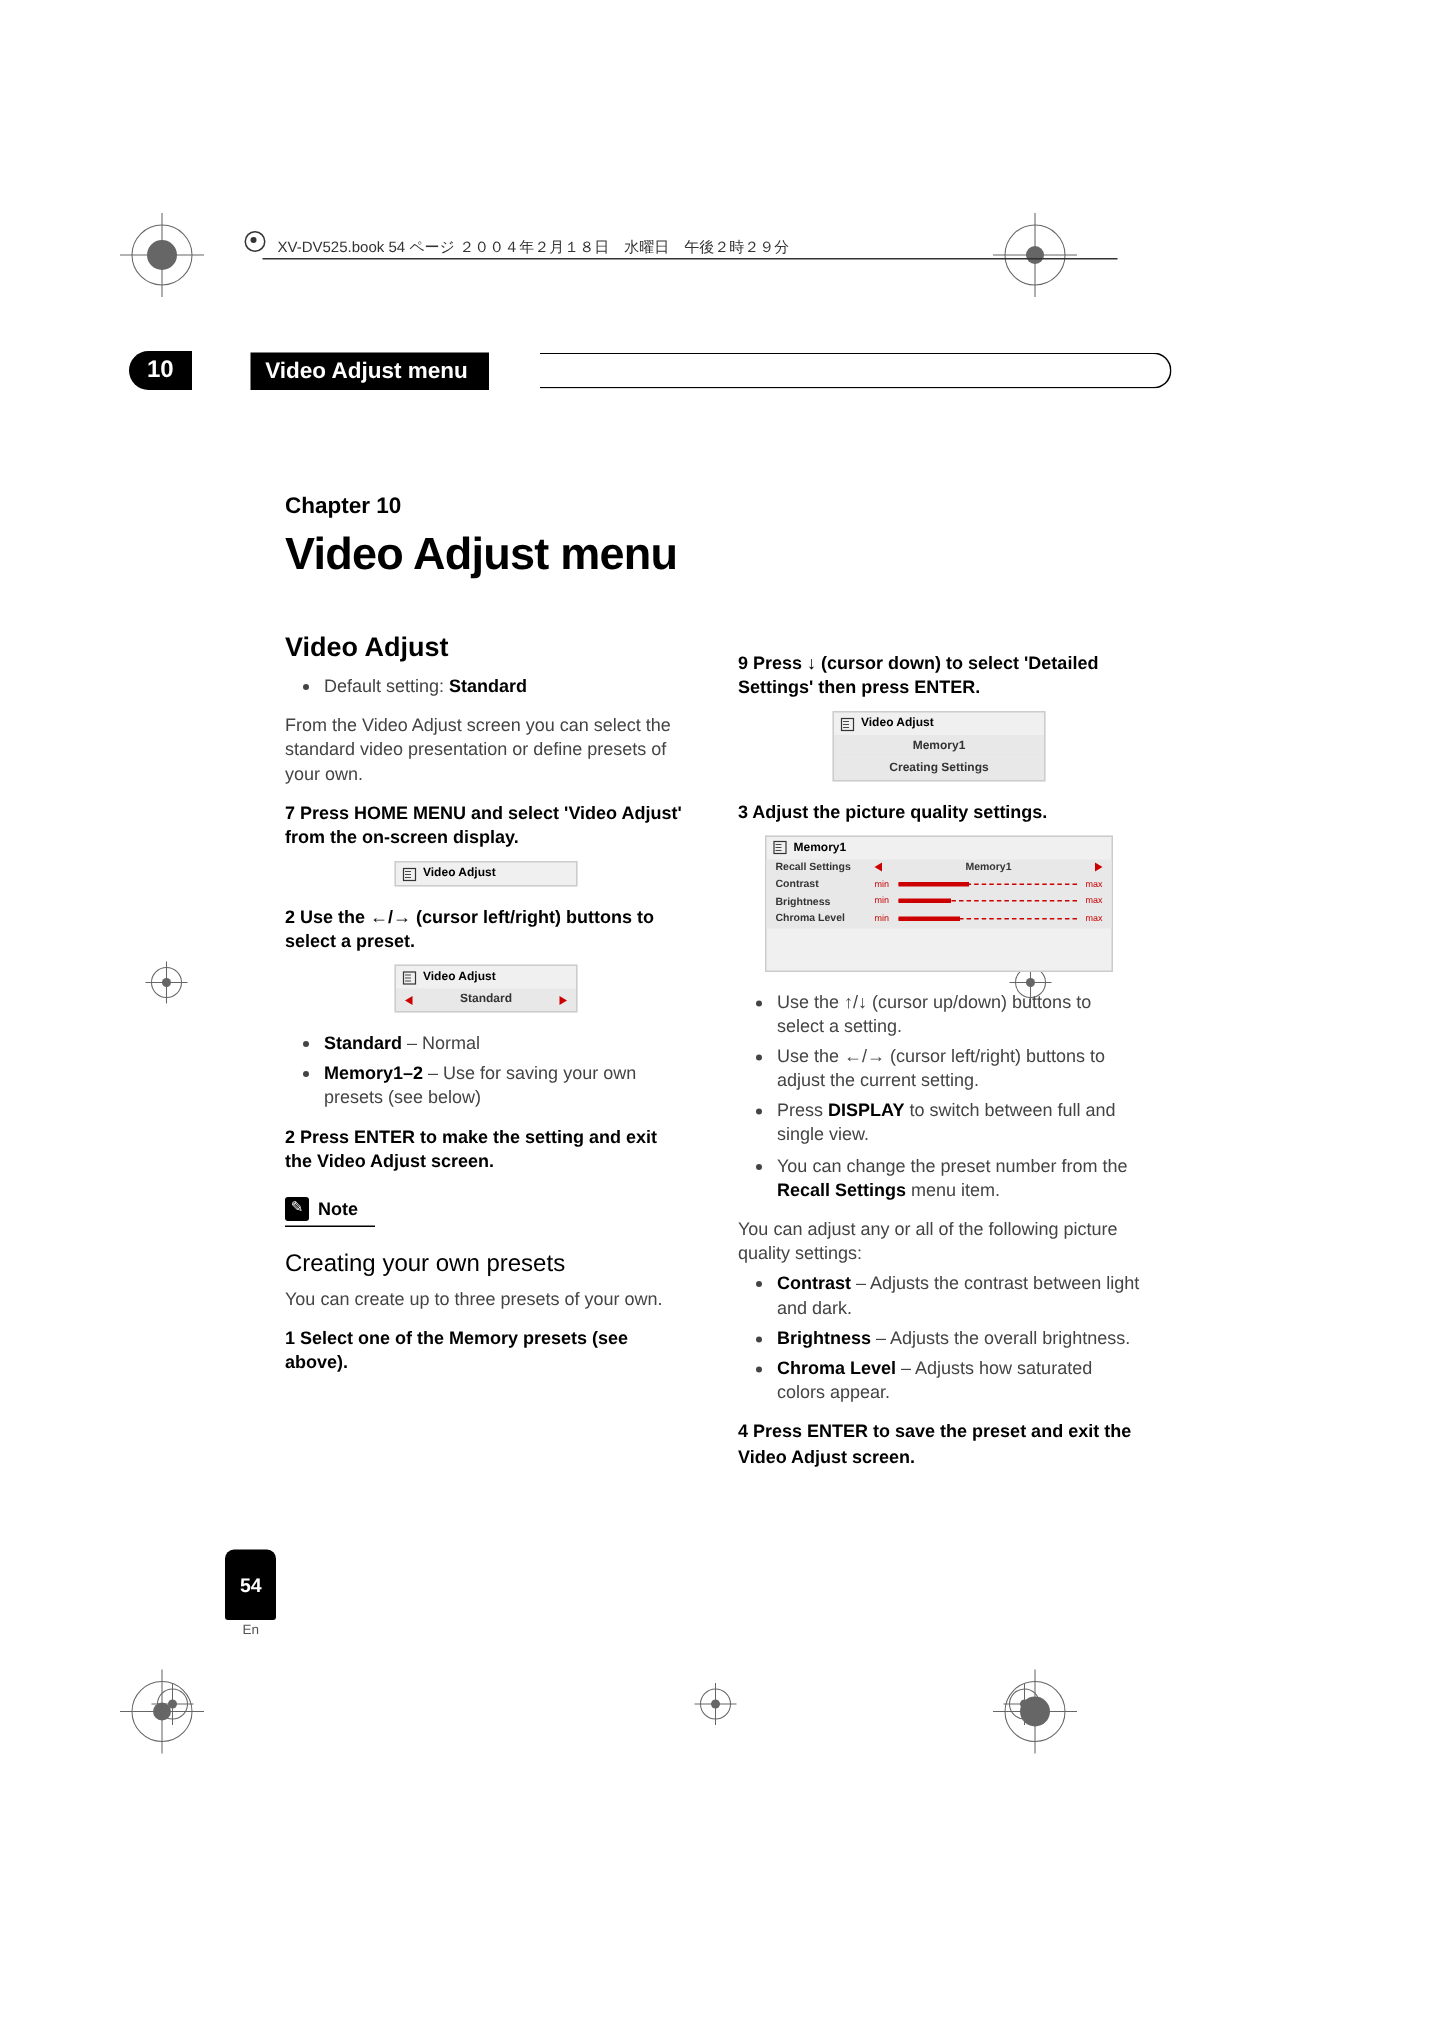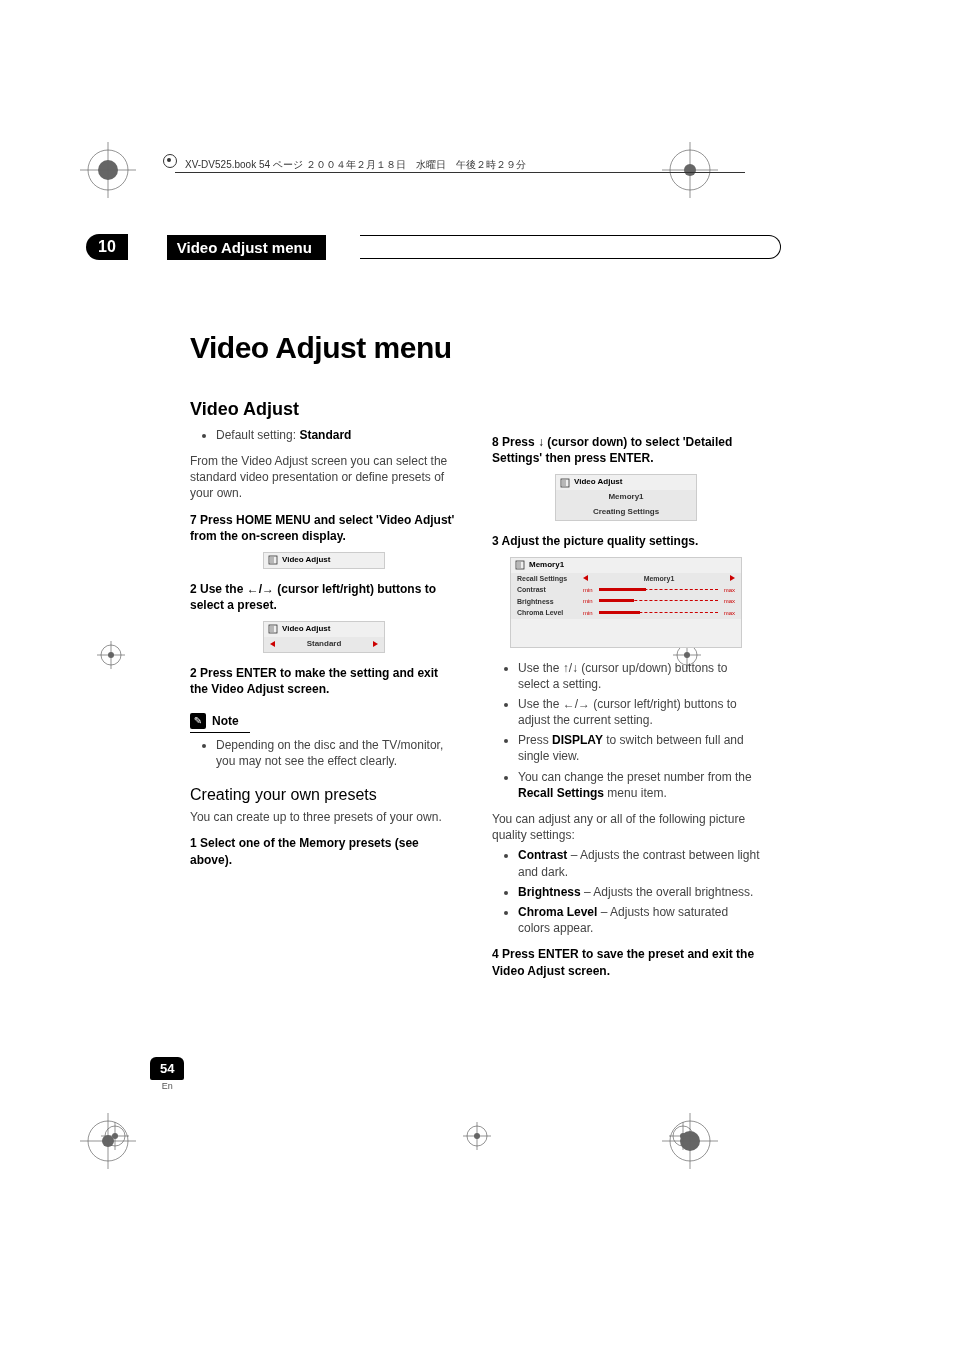--- a/index.html
+++ b/index.html
@@ -194,21 +194,21 @@
   }
   .arrow-l { border-right:5px solid #c00; }
   .arrow-r { border-left:5px solid #c00; }
   .page-num {
     position: absolute;
     bottom: 260px;
     left: 150px;
     text-align: center;
   }
   .page-num .bubble {
-    background:#000; color:#fff; font-weight:bold; padding:4px 10px; border-radius:6px 6px 2px 2px; font-size:13px;
+    background:#000; color:#fff; font-weight:bold; padding:16px 10px; border-radius:6px 6px 2px 2px; font-size:13px;
   }
   .page-num .lang { font-size:9px; color:#555; margin-top:1px;}
   .b { font-weight:bold; color:#000; }
   .doc-icon { width:10px; height:10px; }
 </style>
 </head>
 <body>
 
 <div class="page">
 
@@ -262,20 +262,21 @@
 
   <div class="section-tab">
     <div class="num">10</div>
     <div class="lbl">Video Adjust menu</div>
     <div class="trail"></div>
   </div>
 
   <div class="content">
 
     <div class="col">
+      <h2 class="chapter-lbl">Chapter 10</h2>
       <h1 class="chapter-title">Video Adjust menu</h1>
 
       <h2 class="sect">Video Adjust</h2>
       <ul>
         <li>
           <span>Default setting: </span><span class="b">Standard</span>
         </li>
       </ul>
       <div>From the Video Adjust screen you can select the standard video presentation or define presets of your own.</div>
 
@@ -301,38 +302,39 @@
             </svg>
             <span>Video Adjust</span>
           </div>
         <div class="panel-row">
             <span class="arrow-l"></span>
             <span>Standard</span>
             <span class="arrow-r"></span>
           </div>
       </div>
 
+      <ul>
+        <li><span class="b">Standard</span><span>  – Normal</span></li>
+        <li><span class="b">Memory1–2</span><span> – Use for saving your own presets (see below)</span></li>
+      </ul>
 
       <div class="step">2    Press ENTER to make the setting and exit the Video Adjust screen.</div>
 
       <div class="note-hdr">
         <div class="note-icon">✎</div>
         <div class="note-lbl">Note</div>
       </div>
-      <ul>
-          <li>Depending on the disc and the TV/monitor, you may not see the effect clearly.</li>
-        </ul>
 
       <h3 class="subsect">Creating your own presets</h3>
       <div>You can create up to three presets of your own.</div>
       <div class="step">1    Select one of the Memory presets (see above).</div>
     </div>
 
     <div class="col" style="padding-top:96px">
-      <div class="step">8    Press ↓ (cursor down) to select 'Detailed Settings' then press ENTER.</div>
+      <div class="step">9    Press ↓ (cursor down) to select 'Detailed Settings' then press ENTER.</div>
 
       <div class="panel small" style="width:140px">
         <div class="panel-title">
             <svg class="doc-icon" viewBox="0 0 10 10">
               <rect x="1" y="1" width="8" height="8" fill="none" stroke="#333" stroke-width="0.8"></rect>
               <path d="M2 3h4M2 5h4M2 7h4" stroke="#333" stroke-width="0.6"></path>
             </svg>
             <span>Video Adjust</span>
           </div>
         <div class="panel-row center">Memory1</div>

